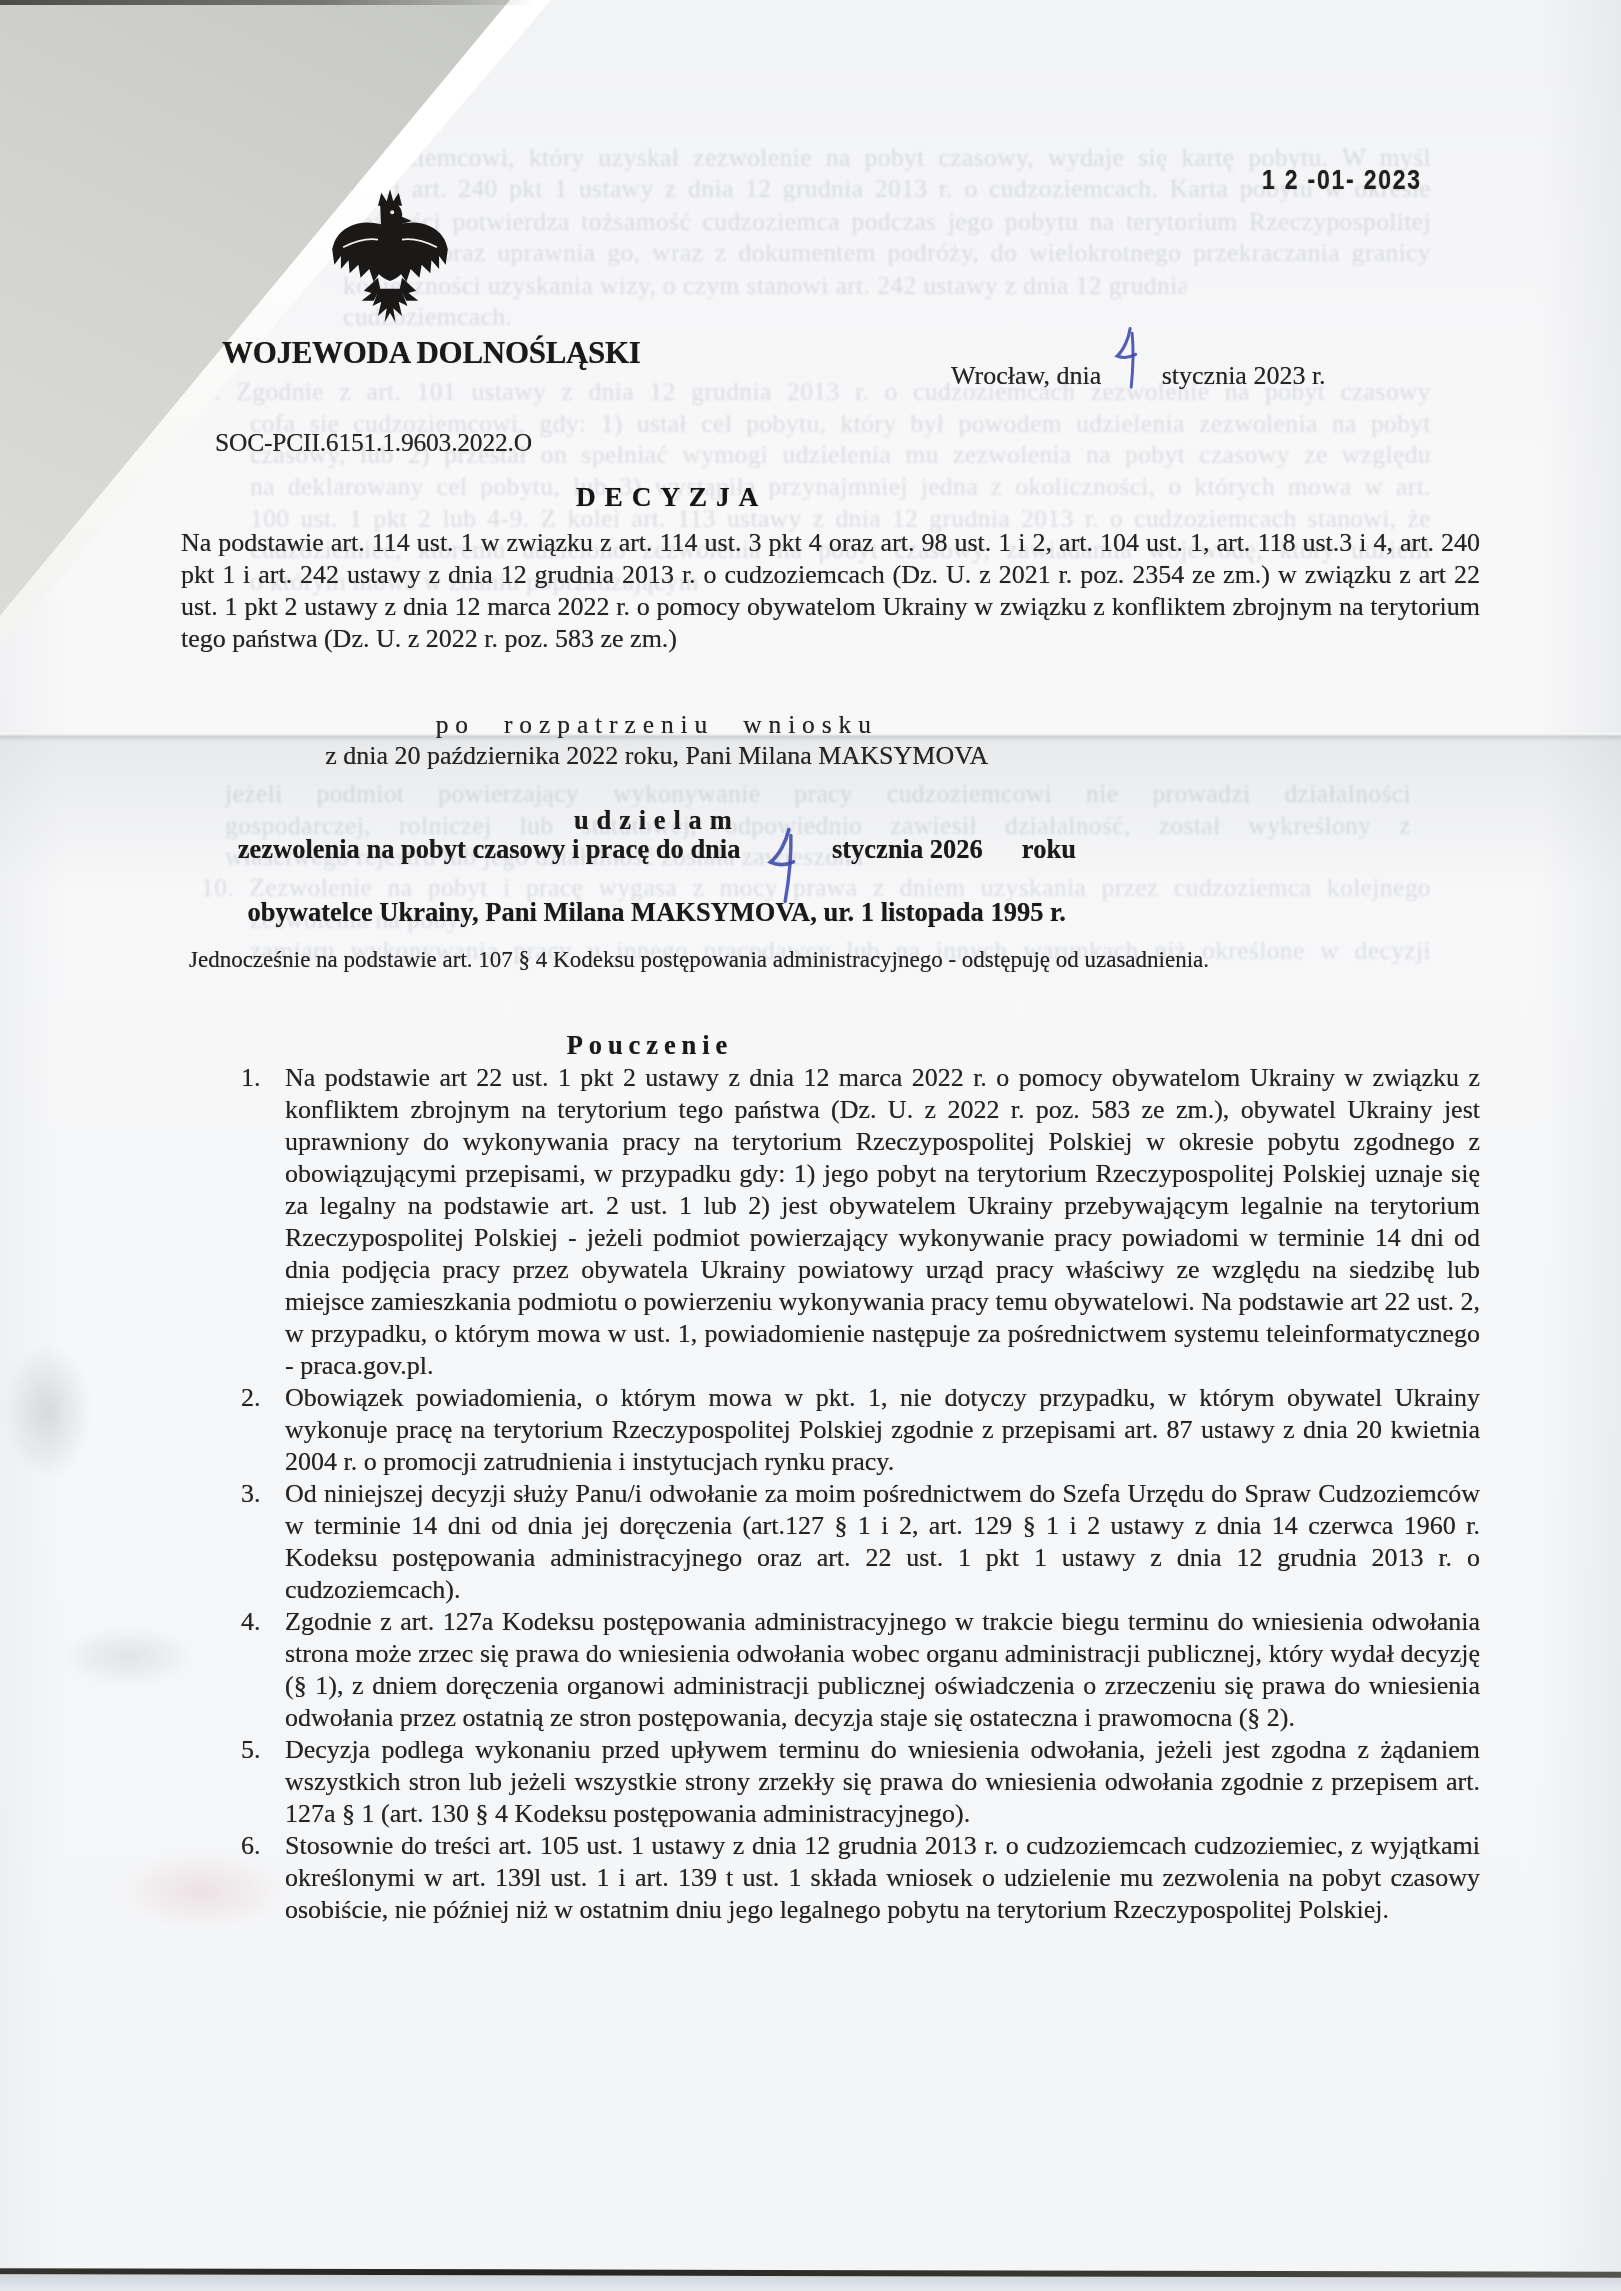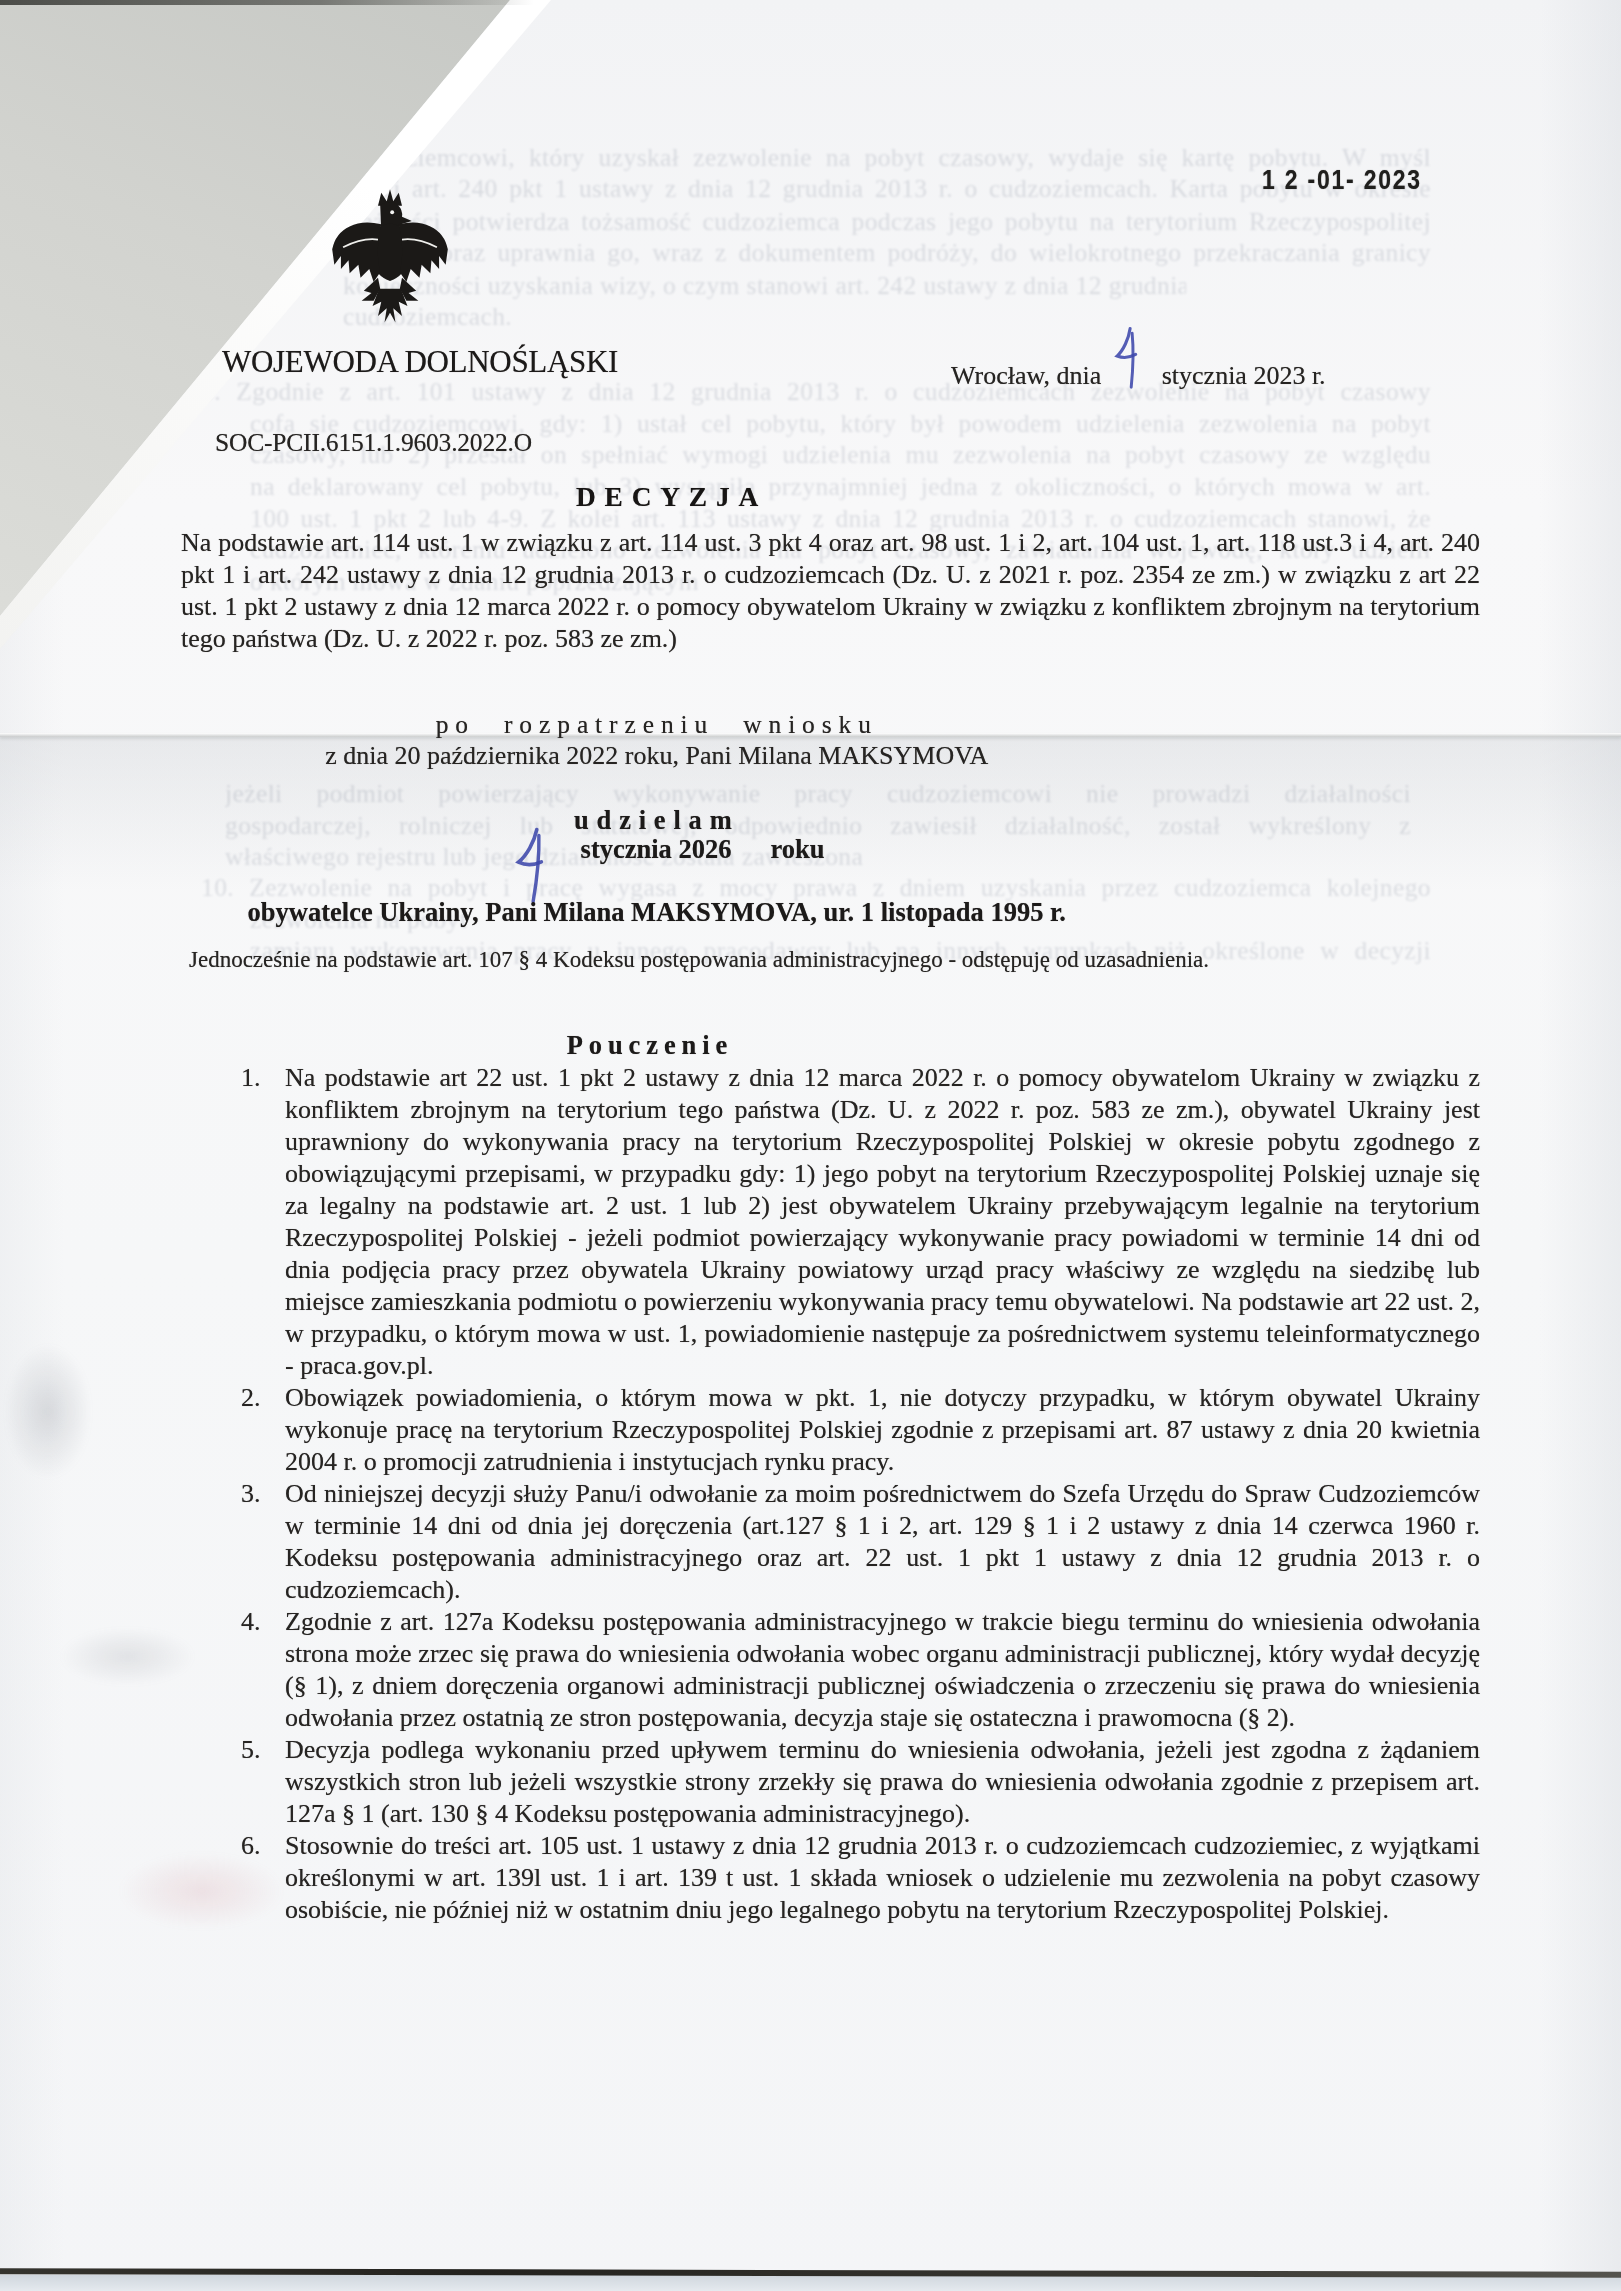--- a/index.html
+++ b/index.html
@@ -44,21 +44,21 @@
   .bottom-area{left:0;top:2275px;width:1621px;height:16.7px;z-index:3;
     background:linear-gradient(180deg,#cfd6dd,#e6ebf0);}
   
   .content{position:absolute;inset:0;z-index:5;}
   .txtsoft{text-shadow:0 0 0.7px rgba(32,30,28,.55);}
   .stamp{left:1262px;top:164px;
     font-family:"Liberation Sans","DejaVu Sans",sans-serif;font-weight:700;
     font-size:25.5px;letter-spacing:2px;color:#201f1d;transform:scaleX(.9) scaleY(1.08);
     transform-origin:left top;text-shadow:0 0 1px rgba(30,30,28,.6);}
   .eagle{left:330px;top:188px;width:120px;height:138px;filter:blur(0.3px);}
-  .authority{left:222px;top:344px;font-size:31px;font-weight:400;letter-spacing:-0.3px;color:#1c1a19;}
+  .authority{left:222px;top:335px;font-size:31px;font-weight:700;letter-spacing:-0.3px;color:#1c1a19;}
   .city-date{left:951px;top:351px;font-size:26px;display:flex;align-items:flex-end;}
   .ink{pointer-events:none;}
   .ink-date{width:31px;height:65px;margin:-25.5px 19.6px 0 9.8px;transform:rotate(-2deg);}
   .case-no{left:215px;top:428px;font-size:25.5px;letter-spacing:-0.2px;}
   .cline{left:0;width:1343px;text-align:center;}
   .title{top:482px;font-size:27.4px;font-weight:700;letter-spacing:8.8px;color:#171514;}
   .legal{left:181px;top:527px;width:1299px;font-size:26px;line-height:32px;
     text-align:justify;margin:0;}
   .shift{transform:translateX(-14.7px);}
   .after-review{top:710px;font-size:25.5px;letter-spacing:6.9px;word-spacing:15.7px;}
@@ -150,20 +150,21 @@
 
     <p class="abs legal txtsoft">Na podstawie art. 114 ust. 1 w związku z art. 114 ust. 3 pkt 4 oraz art. 98 ust. 1 i 2, art. 104 ust. 1, art. 118 ust.3 i 4, art. 240 pkt 1 i art. 242 ustawy z dnia 12 grudnia 2013 r. o cudzoziemcach (Dz. U. z 2021 r. poz. 2354 ze zm.) w związku z art 22 ust. 1 pkt 2 ustawy z dnia 12 marca 2022 r. o pomocy obywatelom Ukrainy w związku z konfliktem zbrojnym na terytorium tego państwa (Dz. U. z 2022 r. poz. 583 ze zm.)</p>
 
     <div class="abs cline after-review shift txtsoft">po rozpatrzeniu wniosku</div>
 
     <div class="abs cline app-line shift txtsoft">z dnia 20 października 2022 roku, Pani Milana MAKSYMOVA</div>
 
     <div class="abs cline grant-word shift txtsoft">udzielam</div>
 
     <div class="abs cline grant-line shift txtsoft">
+      <span>zezwolenia na pobyt czasowy i pracę do dnia</span>
       <svg class="ink ink-grant" viewBox="0 0 30 70">
         <path d="M20 3 C18 14 12 26 5 32 C12 35 19 34 25 31" fill="none" stroke="#3d48ab" stroke-width="3.2" stroke-linecap="round" opacity=".88"></path>
         <path d="M22 8 C23 24 22 44 19 66" fill="none" stroke="#3d48ab" stroke-width="3" stroke-linecap="round" opacity=".88"></path>
       </svg>
       <span>stycznia 2026</span>
       <span class="roku">roku</span>
     </div>
 
     <div class="abs cline beneficiary shift txtsoft">obywatelce Ukrainy, Pani Milana MAKSYMOVA, ur. 1 listopada 1995 r.</div>
 

